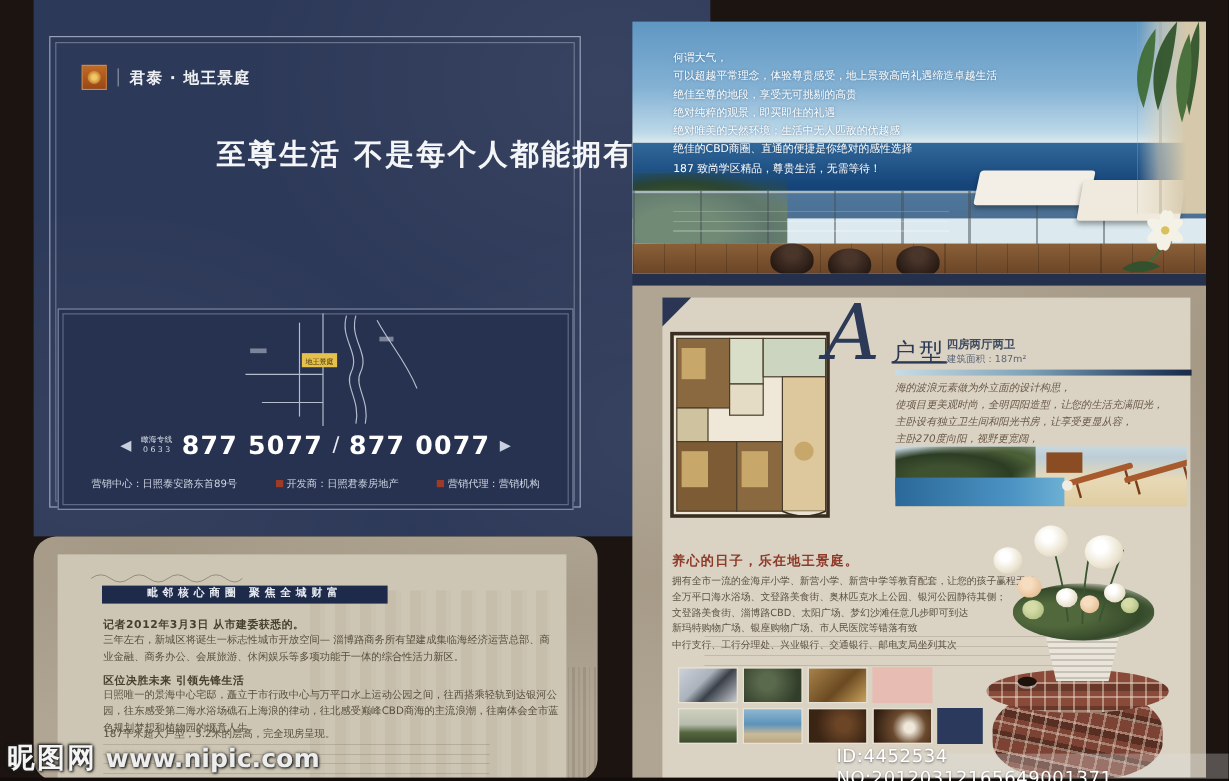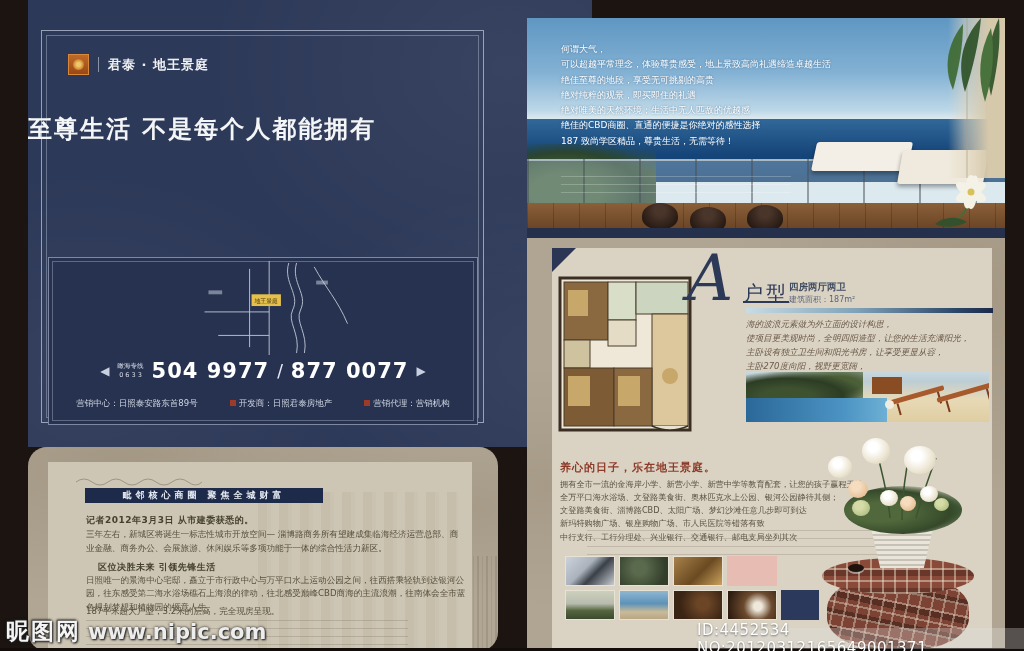--- a/index.html
+++ b/index.html
@@ -12,22 +12,22 @@
     background:radial-gradient(ellipse at 85% 15%, rgba(255,255,255,.05), transparent 45%),
                radial-gradient(ellipse at 10% 85%, rgba(255,255,255,.04), transparent 40%),
                radial-gradient(ellipse at 95% 80%, rgba(255,255,255,.05), transparent 35%);}
   .frame-outer{position:absolute;left:13px;top:30px;width:441px;height:391px;border:1px solid rgba(186,196,216,.75);}
   .frame-inner{position:absolute;left:18px;top:35px;width:431px;height:381px;border:1px solid rgba(186,196,216,.42);}
   .brand-row{position:absolute;left:40px;top:54px;display:flex;align-items:center;gap:9px;}
   .brand-logo{width:19px;height:19px;background:linear-gradient(180deg,#c06a28,#9a4714);border:1px solid #d8883a;position:relative;}
   .brand-logo::after{content:"";position:absolute;inset:4px;border-radius:50%;background:radial-gradient(circle,#f2c768 25%,#c07828 75%);}
   .brand-divider{width:1px;height:15px;background:rgba(255,255,255,.45);}
   .brand-name{color:#eef0f4;font-size:13px;font-weight:bold;letter-spacing:1px;}
-  .headline{position:absolute;left:0;top:113px;width:470px;text-align:left;color:#f4f5f7;
-            font-size:24px;font-weight:bold;letter-spacing:2px;}
+  .headline{position:absolute;left:0;top:113px;width:470px;text-align:right;color:#f4f5f7;
+            font-size:24px;font-weight:bold;letter-spacing:2px;padding-left:31px;}
 
   .map-panel{position:absolute;left:20px;top:257px;width:428px;height:166px;background:#26324f;
              border:1px solid #7e88a4;box-shadow:inset 0 0 0 3px #26324f, inset 0 0 0 4px rgba(150,160,185,.5);}
   .map-svg{position:absolute;left:148px;top:3px;width:160px;height:94px;}
   .hotline{position:absolute;left:0;right:0;top:97px;height:32px;display:flex;justify-content:center;align-items:center;gap:8px;color:#fff;}
   .hl-arrow{font-size:12px;color:#c8d0e0;}
   .hl-label{font-size:6.5px;line-height:1.35;color:#d8dde8;text-align:center;}
   .hl-num{font-size:21px;font-weight:bold;letter-spacing:1px;}
   .hl-sep{font-size:17px;color:#e8ecf2;}
   .panel-footer{position:absolute;left:0;right:0;top:140px;display:flex;justify-content:center;gap:32px;color:#cfd5e2;font-size:8.5px;white-space:nowrap;}
@@ -41,21 +41,21 @@
   .barcode{position:absolute;right:0;bottom:0;width:210px;height:95px;opacity:.35;
     background:repeating-linear-gradient(90deg, rgba(100,90,75,.6) 0 2px, transparent 2px 5px, rgba(100,90,75,.4) 5px 6px, transparent 6px 9px);}
   .back-panel{position:absolute;left:20px;top:15px;width:424px;height:189px;background:#cec6b4;}
   .skyline{position:absolute;left:210px;top:30px;width:200px;height:158px;opacity:.5;
     background:repeating-linear-gradient(90deg, rgba(135,124,102,.22) 0 9px, rgba(152,140,118,.12) 9px 13px, transparent 13px 21px);}
   .script-squiggle{position:absolute;left:26px;top:12px;opacity:.6;}
   .banner{position:absolute;left:37px;top:26px;width:238px;height:15px;background:#1e2a49;color:#e8ecf4;
           font-size:9px;font-weight:bold;letter-spacing:4px;line-height:15px;text-align:center;}
   .bp-lead{position:absolute;left:38px;top:52px;font-size:9px;font-weight:bold;color:#45402f;letter-spacing:.5px;}
   .bp-para1{position:absolute;left:38px;top:66px;width:376px;font-size:8.6px;color:#57503f;line-height:1.6;}
-  .bp-subhead{position:absolute;left:38px;top:99px;font-size:9px;font-weight:bold;color:#45402f;letter-spacing:.5px;margin-left:12px;}
+  .bp-subhead{position:absolute;left:38px;top:99px;font-size:9px;font-weight:bold;color:#45402f;letter-spacing:.5px;}
   .bp-para2{position:absolute;left:38px;top:112px;width:380px;font-size:8.6px;color:#57503f;line-height:1.55;}
   .bp-para3{position:absolute;left:38px;top:144px;font-size:8.6px;color:#57503f;}
   .faint-lines{position:absolute;left:38px;top:158px;width:322px;height:28px;opacity:.5;
     background:repeating-linear-gradient(180deg, rgba(118,106,90,.55) 0 1px, transparent 1px 8px);}
 
   
   .balcony{position:absolute;left:527px;top:18px;width:478px;height:210px;overflow:hidden;
     background:linear-gradient(180deg,#5f97c2 0%,#83b1d4 26%,#bcd8e8 44%,#e4eef0 49%);}
   .sea{position:absolute;left:0;top:48%;width:100%;height:30%;
     background:linear-gradient(180deg,#31689a 0%,#16457a 55%,#0f3a68 100%);}
@@ -204,21 +204,21 @@
         <rect x="54" y="34" width="30" height="12" fill="#e6c04a"></rect>
         <text x="69" y="43" font-size="6" fill="#3a3010" text-anchor="middle">地王景庭</text>
       </svg>
 
       <div class="hotline">
         <span class="hl-arrow">◀</span>
         <span class="hl-label">
           <div>瞰海专线</div>
           <div>0 6 3 3</div>
         </span>
-        <span class="hl-num">504 9977</span>
+        <span class="hl-num">877 5077</span>
         <span class="hl-sep">/</span>
         <span class="hl-num">877 0077</span>
         <span class="hl-arrow">▶</span>
       </div>
 
       <div class="panel-footer">
         <span class="f-item">营销中心：日照泰安路东首89号</span>
         <span class="f-item mark">开发商：日照君泰房地产</span>
         <span class="f-item mark">营销代理：营销机构</span>
       </div>

